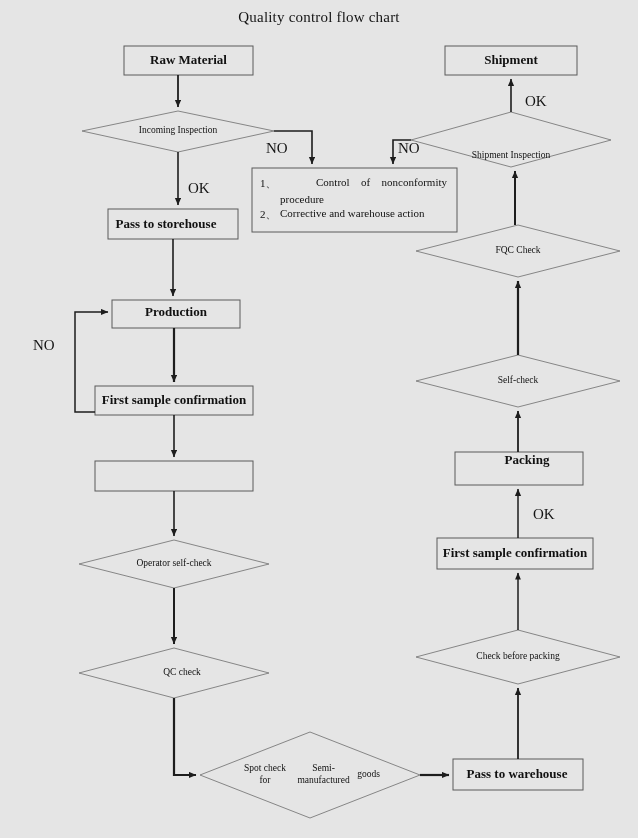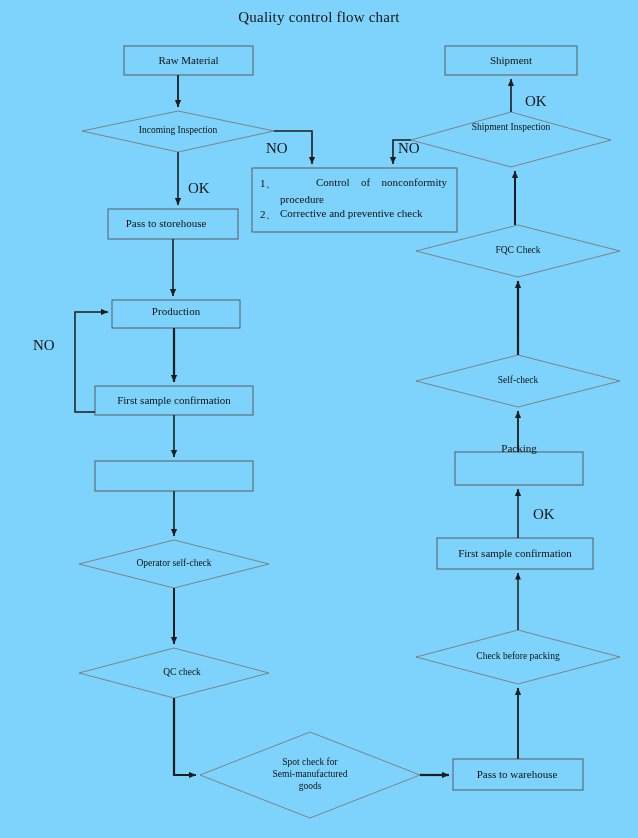--- a/index.html
+++ b/index.html
@@ -5,21 +5,21 @@
 <style>
   html, body {
     margin: 0;
     padding: 0;
     background: #ffffff;
   }
   #page {
     position: relative;
     width: 638px;
     height: 838px;
-    background: #7dd3fc;
+    background: #e5e5e5;
     overflow: hidden;
     font-family: "Liberation Serif", "DejaVu Serif", serif;
     color: #000000;
   }
   #chart-svg {
     position: absolute;
     left: 0;
     top: 0;
     width: 638px;
     height: 838px;
@@ -37,21 +37,21 @@
   .title {
     position: absolute;
     left: 0;
     top: 9px;
     width: 638px;
     text-align: center;
     font-size: 15px;
     color: #141414;
     letter-spacing: 0.2px;
   }
-  .box-label { font-size: 11px; }
+  .box-label { font-size: 13px; font-weight: bold; }
   .diamond-label { font-size: 9.5px; }
   .edge-label {
     position: absolute;
     font-size: 15px;
     color: #141414;
   }
   .note-box {
     position: absolute;
     box-sizing: border-box;
     font-size: 11px;
@@ -184,51 +184,51 @@
 
   <div class="node-text box-label" style="left:112px; top:300px; width:128px; height:24px;">Production</div>
 
   <div class="node-text box-label" style="left:95px; top:386px; width:158px; height:29px;">First sample confirmation</div>
 
 
   <div class="node-text diamond-label" style="left:106px; top:552px; width:136px; height:24px;font-family:Liberation Serif, serif;">Operator self-check</div>
 
   <div class="node-text diamond-label" style="left:114px; top:661px; width:136px; height:24px;">QC check</div>
 
-  <div class="node-text diamond-label" style="left:240px; top:750px; width:140px; height:50px; flex-direction:column; justify-content:center;">
+  <div class="node-text diamond-label" style="left:240px; top:750px; width:140px; height:50px; flex-direction:row; justify-content:center;">
     <span>Spot check for</span>
     <span>Semi-manufactured</span>
     <span>goods</span>
   </div>
 
   <div class="node-text box-label" style="left:453px; top:759px; width:128px; height:31px;">Pass to warehouse</div>
 
   <div class="node-text diamond-label" style="left:450px; top:645px; width:136px; height:24px;">Check before packing</div>
 
   <div class="node-text box-label" style="left:437px; top:538px; width:156px; height:31px;">First sample confirmation</div>
 
-  <div class="node-text box-label" style="left:455px; top:432px; width:128px; height:33px;">Packing</div>
+  <div class="node-text box-label" style="left:455px; top:444px; width:128px; height:33px;padding-left:8px;">Packing</div>
 
   <div class="node-text diamond-label" style="left:450px; top:369px; width:136px; height:24px;">Self-check</div>
 
   <div class="node-text diamond-label" style="left:450px; top:239px; width:136px; height:24px;">FQC Check</div>
 
-  <div class="node-text diamond-label" style="left:443px; top:116px; width:136px; height:24px;">Shipment Inspection</div>
+  <div class="node-text diamond-label" style="left:443px; top:144px; width:136px; height:24px;">Shipment Inspection</div>
 
   <div class="node-text box-label" style="left:445px; top:46px; width:132px; height:29px;">Shipment</div>
 
   <div class="note-box" style="left:252px; top:168px; width:205px; height:64px;">
     <div class="note-row">
       <span class="note-num">1、</span>
       <span class="note-body note-just">Control of nonconformity</span>
     </div>
     <div class="note-cont">procedure</div>
     <div class="note-row" style="margin-top:2px;">
       <span class="note-num">2、</span>
-      <span class="note-body">Corrective and preventive check</span>
+      <span class="note-body">Corrective and warehouse action</span>
     </div>
   </div>
 
   <div class="edge-label" style="left:266px; top:140px;">NO</div>
 
   <div class="edge-label" style="left:188px; top:180px;">OK</div>
 
   <div class="edge-label" style="left:33px; top:337px;">NO</div>
 
   <div class="edge-label" style="left:398px; top:140px;">NO</div>

